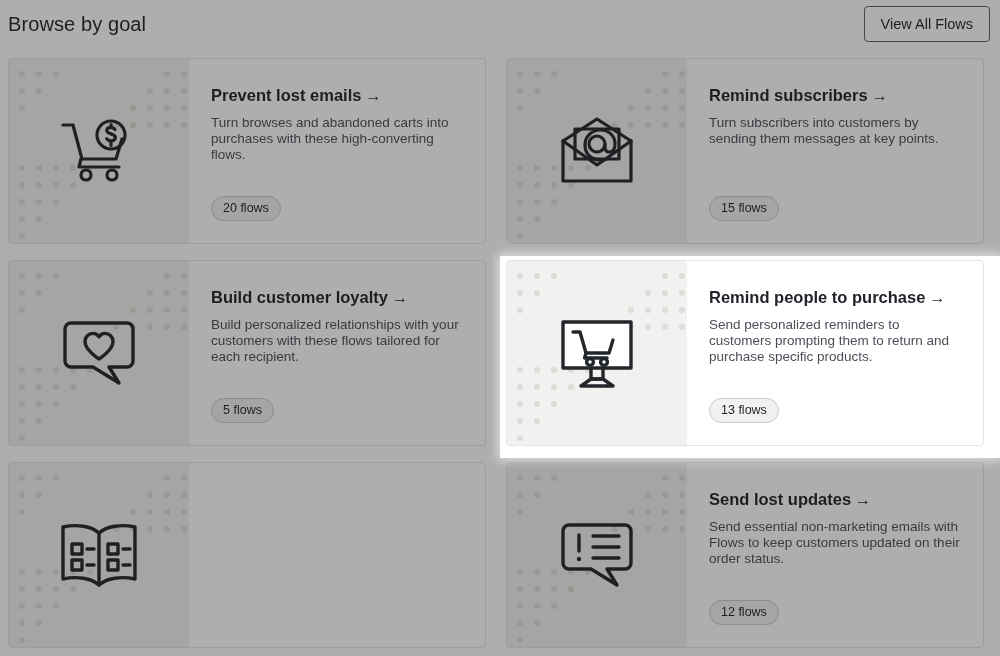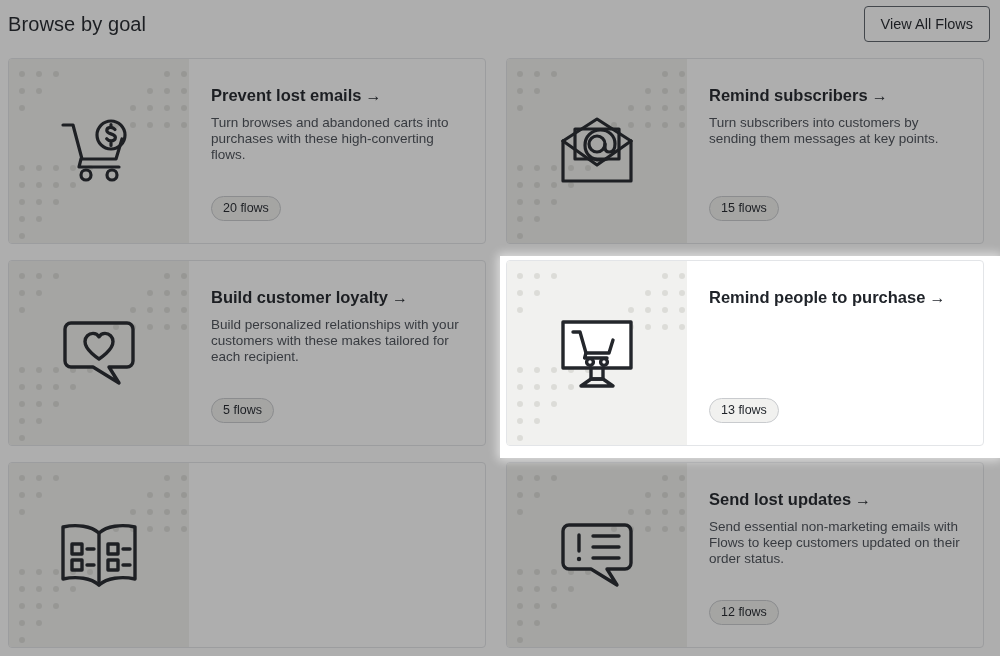--- a/index.html
+++ b/index.html
@@ -313,21 +313,21 @@
           </div>
       <span>
     <svg width="80" height="72" viewBox="0 0 80 72" fill="none" stroke="#23262b" stroke-width="3.4" stroke-linecap="round" stroke-linejoin="round">
       <path d="M12 6h56a6 6 0 0 1 6 6v32a6 6 0 0 1-6 6H50l10 16-26-16H12a6 6 0 0 1-6-6V12a6 6 0 0 1 6-6z"></path>
       <path d="M40 42s-14-8.6-14-17.4c0-4.7 3.6-8.2 8-8.2 3 0 5 1.6 6 3.4 1-1.8 3-3.4 6-3.4 4.4 0 8 3.5 8 8.2C54 33.4 40 42 40 42z"></path>
     </svg>
           </span>
     </div>
     <div class="card-body">
       <div class="card-title"><span>Build customer loyalty</span><span class="arrow">→</span></div>
-      <div class="card-desc">Build personalized relationships with your customers with these makes tailored for each recipient.</div>
+      <div class="card-desc">Build personalized relationships with your customers with these flows tailored for each recipient.</div>
       <div class="badge">5 flows</div>
     </div>
       </div>
       <div class="card">
     <div class="card-art">
       <div class="dots">
             <span style="left:172px;top:12px"></span>
             <span style="left:155px;top:12px"></span>
             <span style="left:172px;top:29px"></span>
             <span style="left:155px;top:29px"></span>
@@ -370,20 +370,21 @@
       <path d="M24 69l10-7h12l10 7z"></path>
       <path d="M16 15h7l6 21h23l4-13"></path>
       <path d="M29 36l-1.4 5H50"></path>
       <circle cx="33" cy="45" r="3.4"></circle>
       <circle cx="47" cy="45" r="3.4"></circle>
     </svg>
           </span>
     </div>
     <div class="card-body">
       <div class="card-title"><span>Remind people to purchase</span><span class="arrow">→</span></div>
+      <div class="card-desc">Send personalized reminders to customers prompting them to return and purchase specific products.</div>
       <div class="badge">13 flows</div>
     </div>
       </div>
       <div class="card">
     <div class="card-art">
       <div class="dots">
             <span style="left:172px;top:12px"></span>
             <span style="left:155px;top:12px"></span>
             <span style="left:172px;top:29px"></span>
             <span style="left:155px;top:29px"></span>

